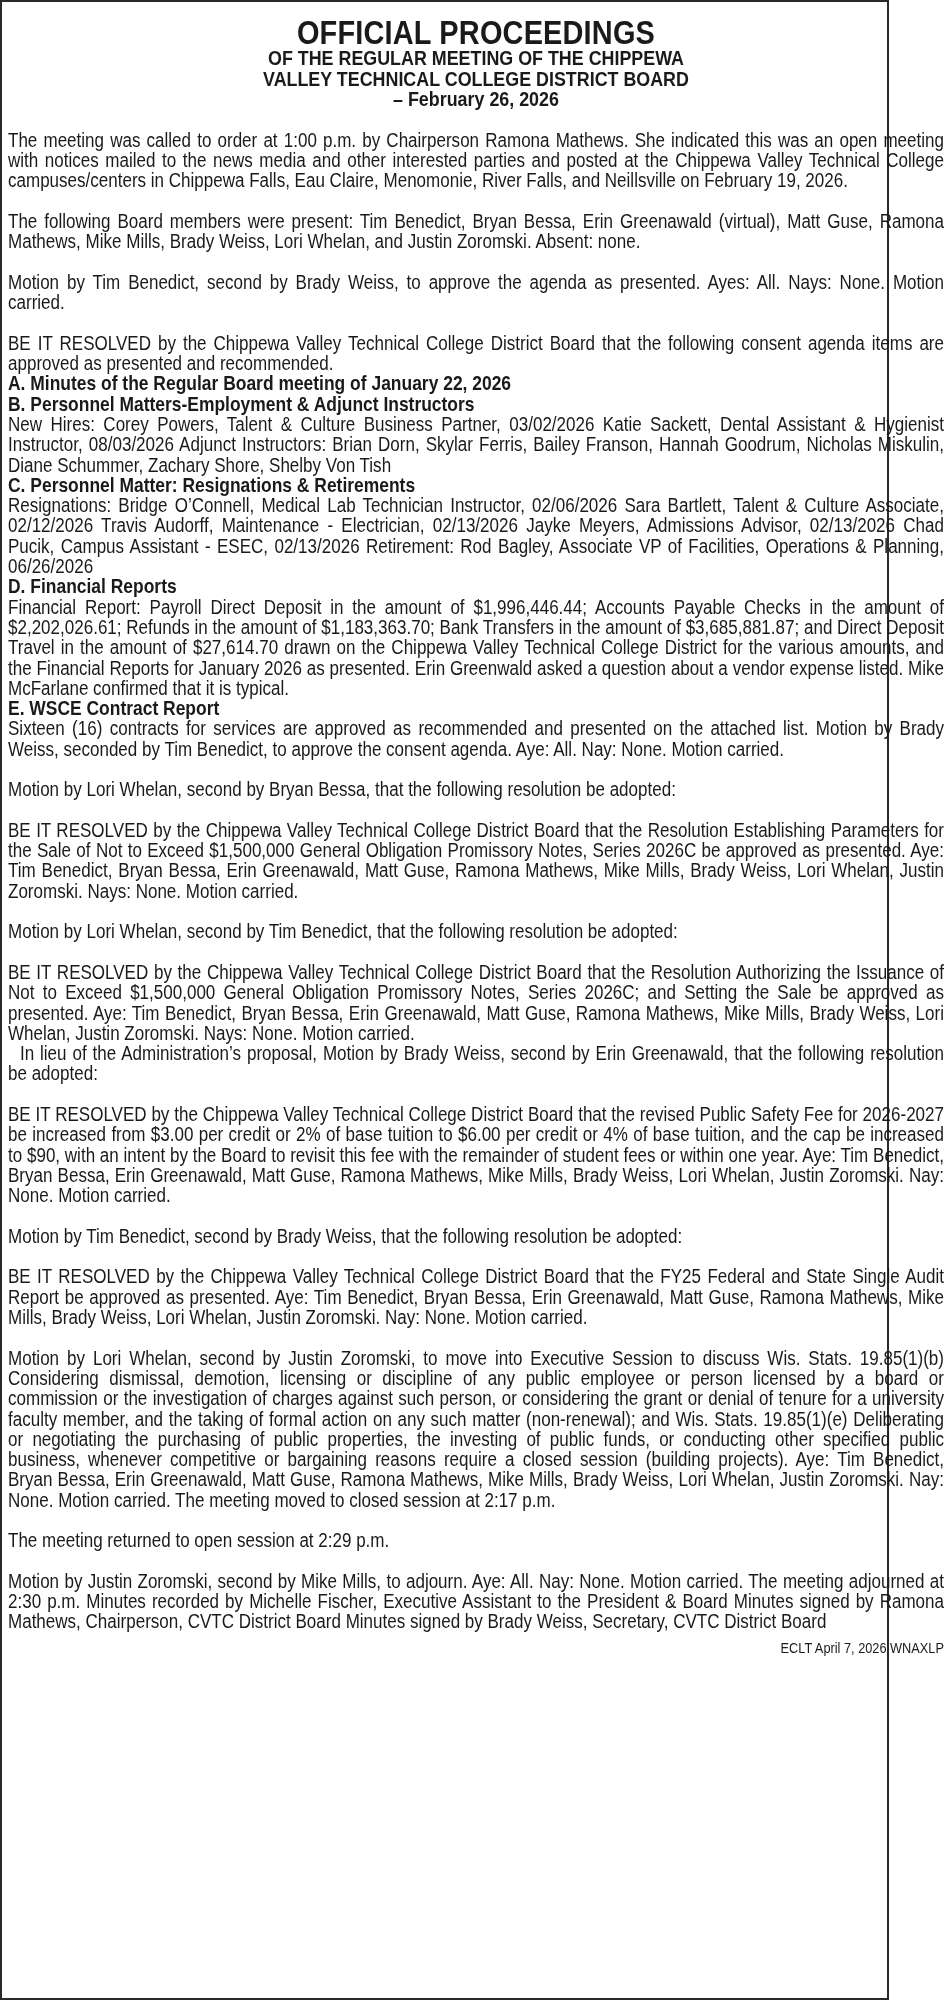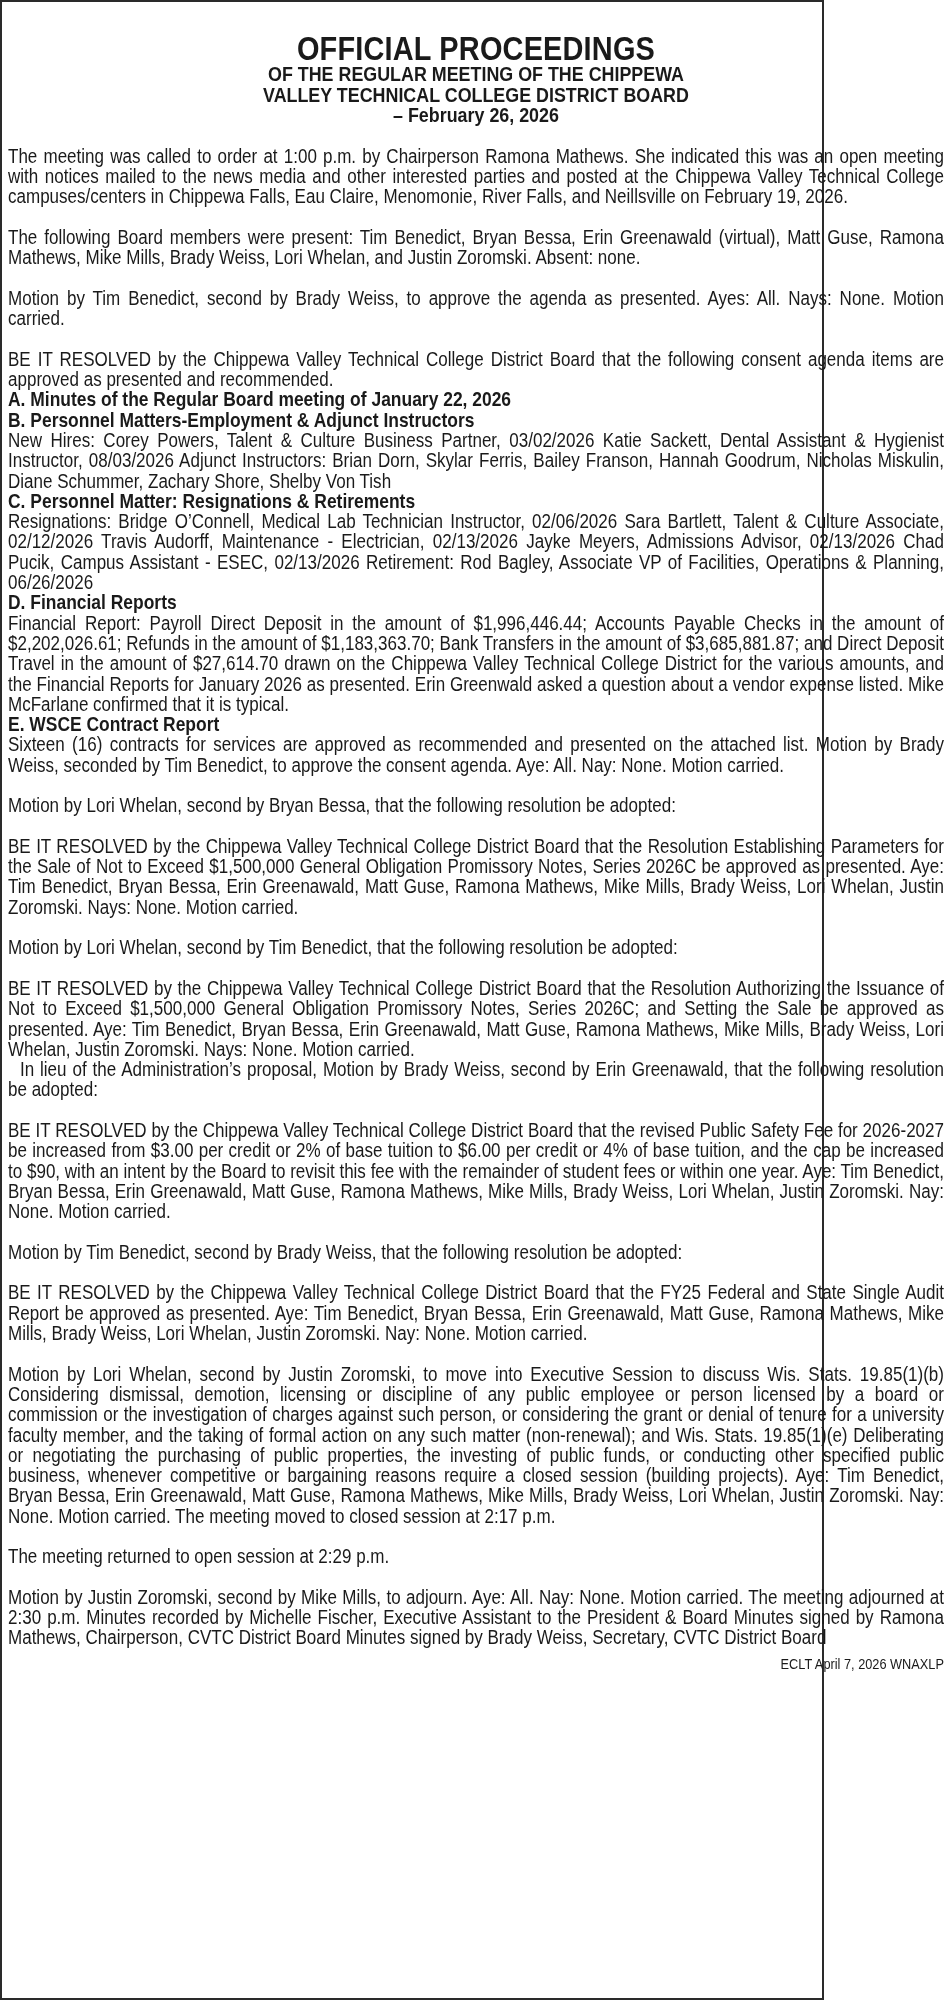--- a/index.html
+++ b/index.html
@@ -8,26 +8,26 @@
       background: #ffffff;
     }
     body {
       width: 952px;
       height: 2000px;
       overflow: hidden;
     }
     .notice {
       position: relative;
       box-sizing: border-box;
-      width: 824px;
+      width: 889px;
       height: 2000px;
       border: 2px solid #2a2a2a;
       background: #ffffff;
       color: #1a1a1a;
-      padding: 30px 6px 0 6px;
+      padding: 14px 6px 0 6px;
     }
     .inner {
       width: 1100px;
       transform: scaleX(0.8509);
       transform-origin: 0 0;
       font-family: "Liberation Sans", sans-serif;
       font-size: 20px;
       line-height: 20.3px;
     }
     .header {

